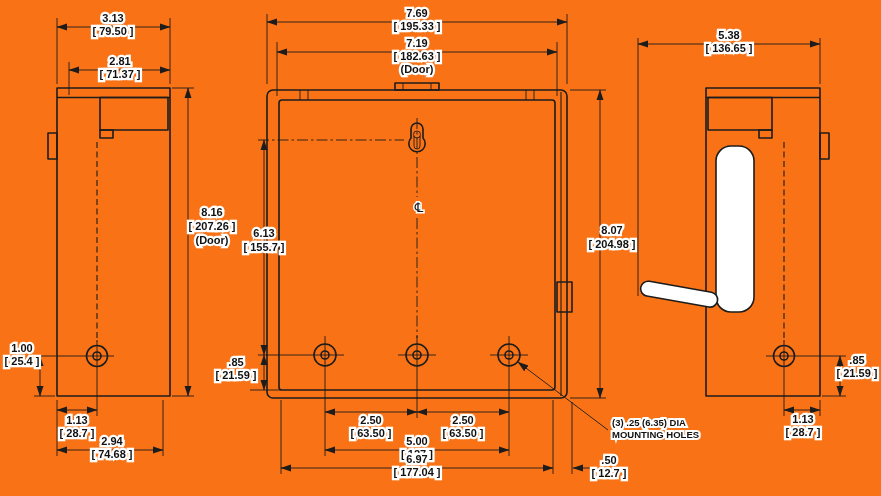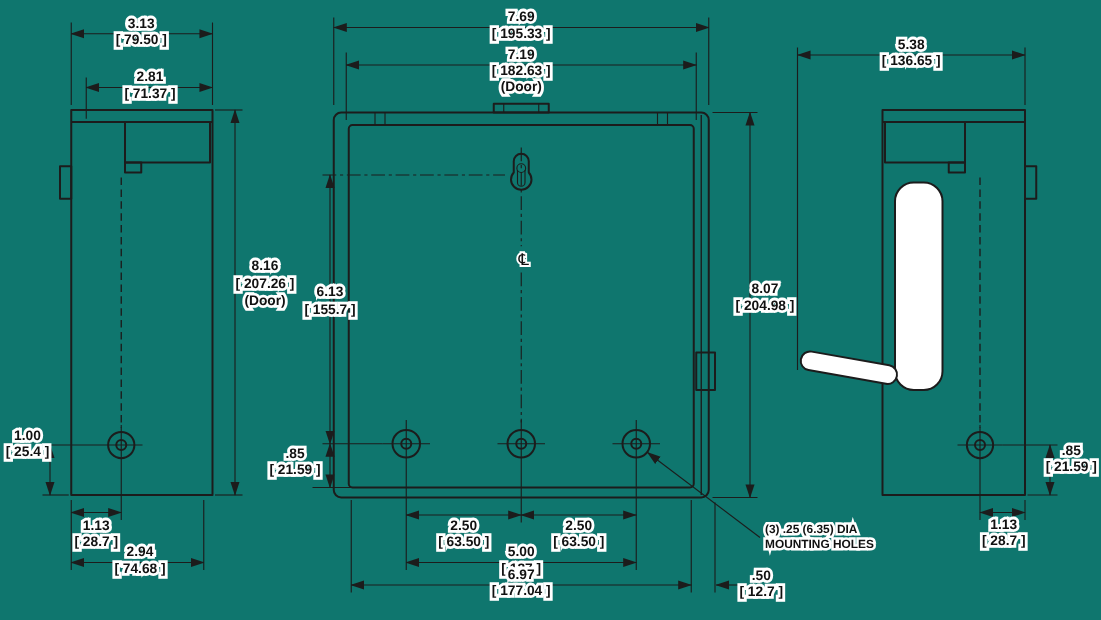--- a/index.html
+++ b/index.html
@@ -1,16 +1,16 @@
 <!DOCTYPE html>
 <html><head>
 <meta charset="utf-8">
 <style>
   html,body{margin:0;padding:0;background:#ffffff;}
-  .stage{width:881px;height:496px;position:relative;background:#0f766e;font-family:"Liberation Sans",sans-serif;}
+  .stage{width:881px;height:496px;position:relative;background:#f97316;font-family:"Liberation Sans",sans-serif;}
   svg{display:block;}
   .o  {fill:none;stroke:#1c1c1c;stroke-width:1.6;stroke-linejoin:round;}
   .o2 {fill:none;stroke:#1c1c1c;stroke-width:1.1;}
   .of {fill:#ffffff;stroke:#1c1c1c;stroke-width:1.6;}
   .t  {fill:none;stroke:#1c1c1c;stroke-width:0.9;}
   .dim{fill:none;stroke:#1c1c1c;stroke-width:0.9;}
   .hid{fill:none;stroke:#1c1c1c;stroke-width:1.1;stroke-dasharray:6 3.5;}
   .cl {fill:none;stroke:#1c1c1c;stroke-width:0.9;stroke-dasharray:11 3 2.5 3;}
   text.d{font-family:"Liberation Sans",sans-serif;font-size:11px;font-weight:700;fill:#111;
          text-anchor:middle;paint-order:stroke;stroke:#ffffff;stroke-width:4.5px;}

